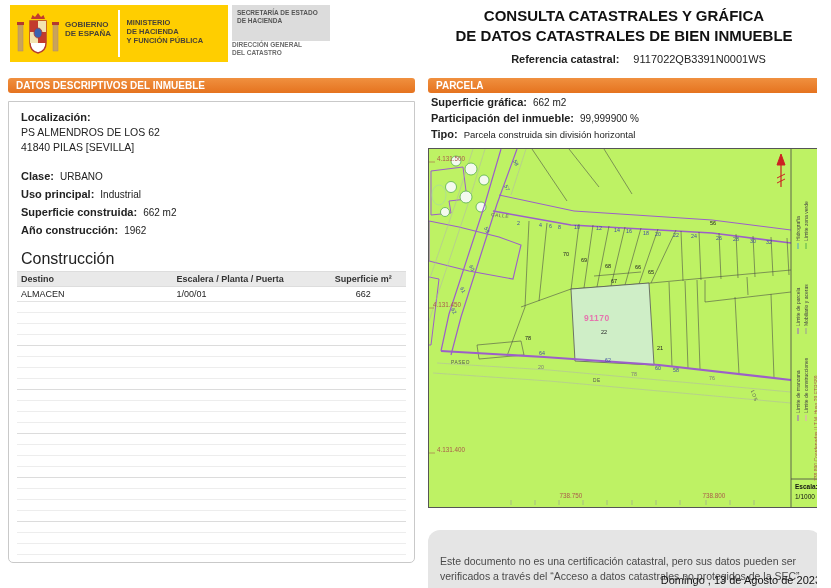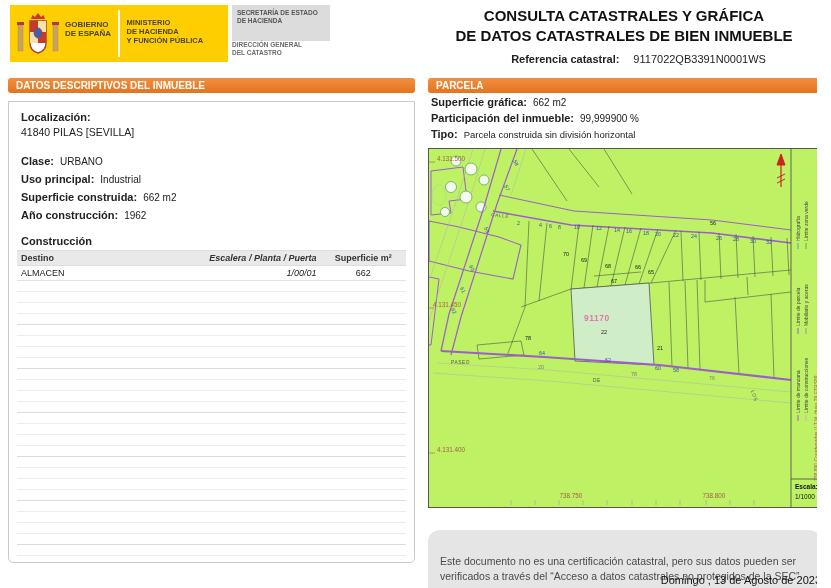--- a/index.html
+++ b/index.html
@@ -23,25 +23,25 @@
           color:#fff;font-weight:bold;font-size:10px;line-height:15px;padding-left:8px;box-sizing:border-box;}
   .left-panel{position:absolute;left:8px;top:78px;width:407px;}
   .lbox{border:1px solid #c9c9c9;border-radius:0 0 5px 5px;margin-top:8px;height:462px;
         box-sizing:border-box;padding:4px 8px;overflow:hidden;background:#fff;}
   .loc-label{font-weight:bold;font-size:11px;margin:5px 0 3px 4px;}
   .addr{font-size:10.5px;margin:2px 0 0 4px;line-height:13px;}
   .frow{margin:3px 0 0 4px;font-size:11px;line-height:14px;}
   .frow .lab{font-weight:bold;}
   .frow .val{font-size:10px;margin-left:6px;}
   .gap12{height:12px;}
-  .ctitle{font-weight:bold;font-size:11px;margin:12px 0 3px 4px;}
+  .ctitle{font-weight:normal;font-size:16px;margin:12px 0 3px 4px;}
   table.ctable{width:100%;border-collapse:collapse;}
   table.ctable th{background:#e9e9e9;font-size:9px;font-weight:bold;color:#333;padding:2px 4px;border-top:1px solid #ddd;border-bottom:1px solid #ddd;}
   table.ctable td{font-size:9px;color:#222;padding:2px 4px;}
-  .c1{text-align:left;width:40%;} .c2{text-align:right;width:38%;font-style:italic;} .c3{text-align:center;width:22%;}
+  .c1{text-align:left;width:40%;} .c2{text-align:left;width:38%;} .c3{text-align:center;width:22%;}
   .ruled{height:292px;border-top:1px solid #e3e3e3;
     background-image:
       repeating-linear-gradient(to bottom, transparent 0 43px, #dcdcdc 43px 44px),
       repeating-linear-gradient(to bottom, transparent 0 10px, #ededed 10px 11px);}
   
   .right-panel{position:absolute;left:428px;top:78px;width:395px;height:510px;}
   .prow{font-size:11px;margin:3px 0 0 3px;line-height:13px;}
   .prow .lab{font-weight:bold;}
   .prow .val{font-size:10px;margin-left:6px;}
   .prow .val-sm{font-size:9.5px;margin-left:6px;}
@@ -109,20 +109,21 @@
     <div class="title-line">DE DATOS CATASTRALES DE BIEN INMUEBLE</div>
     <div class="ref-line">
       <span class="ref-label">Referencia catastral:</span><span>9117022QB3391N0001WS</span>
     </div>
   </div>
 
   <div class="left-panel">
     <div class="banner">DATOS DESCRIPTIVOS DEL INMUEBLE</div>
     <div class="lbox">
       <div class="loc-label">Localización:</div>
+      <div class="addr">PS ALMENDROS DE LOS 62</div>
       <div class="addr">41840 PILAS [SEVILLA]</div>
       <div class="gap12"></div>
       <div class="frow">
         <span class="lab">Clase:</span><span class="val">URBANO</span>
       </div>
       <div class="frow">
         <span class="lab">Uso principal:</span><span class="val">Industrial</span>
       </div>
       <div class="frow">
         <span class="lab">Superficie construida:</span><span class="val">662 m2</span>

